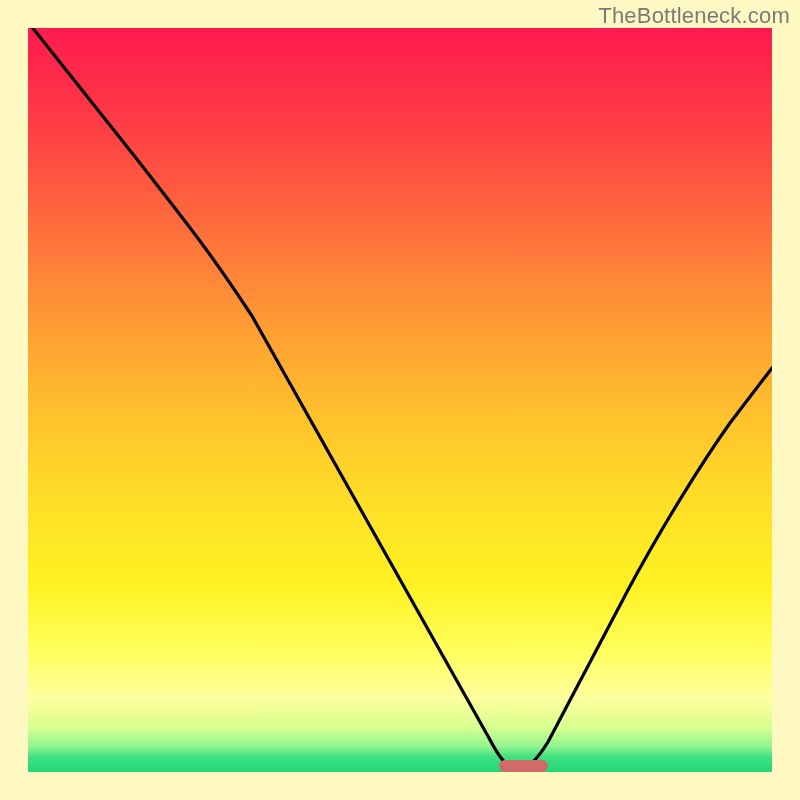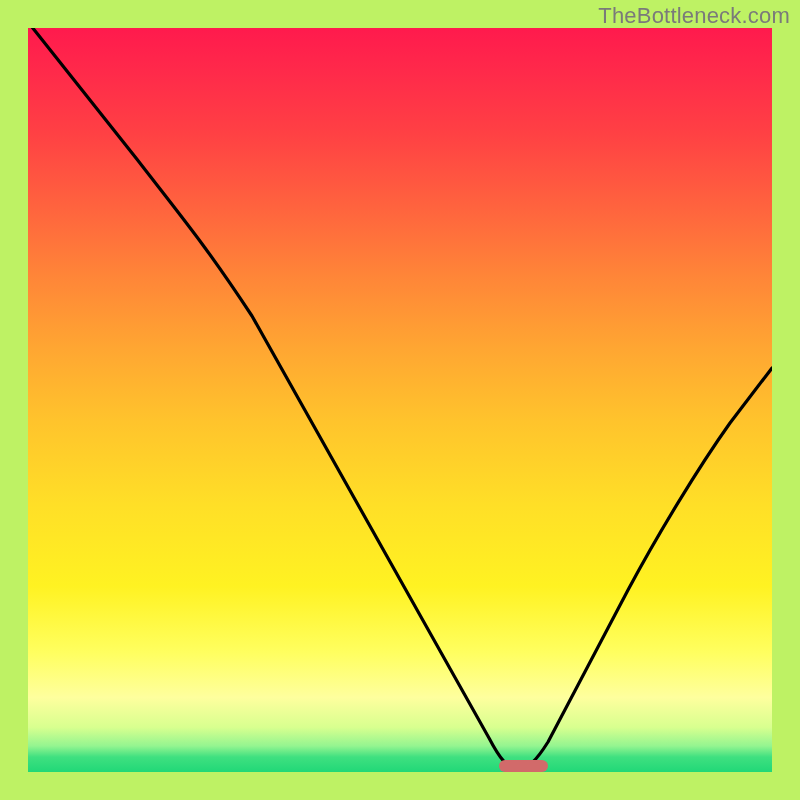--- a/index.html
+++ b/index.html
@@ -9,21 +9,21 @@
     height: 800px;
     background: #000;
     overflow: hidden;
   }
   .frame {
     position: absolute;
     left: 0;
     top: 0;
     width: 800px;
     height: 800px;
-    background: #bef264;
+    background: #fef9c3;
   }
   .plot-area {
     position: absolute;
     left: 28px;
     top: 28px;
     width: 744px;
     height: 744px;
     overflow: hidden;
   }
   .gradient {

